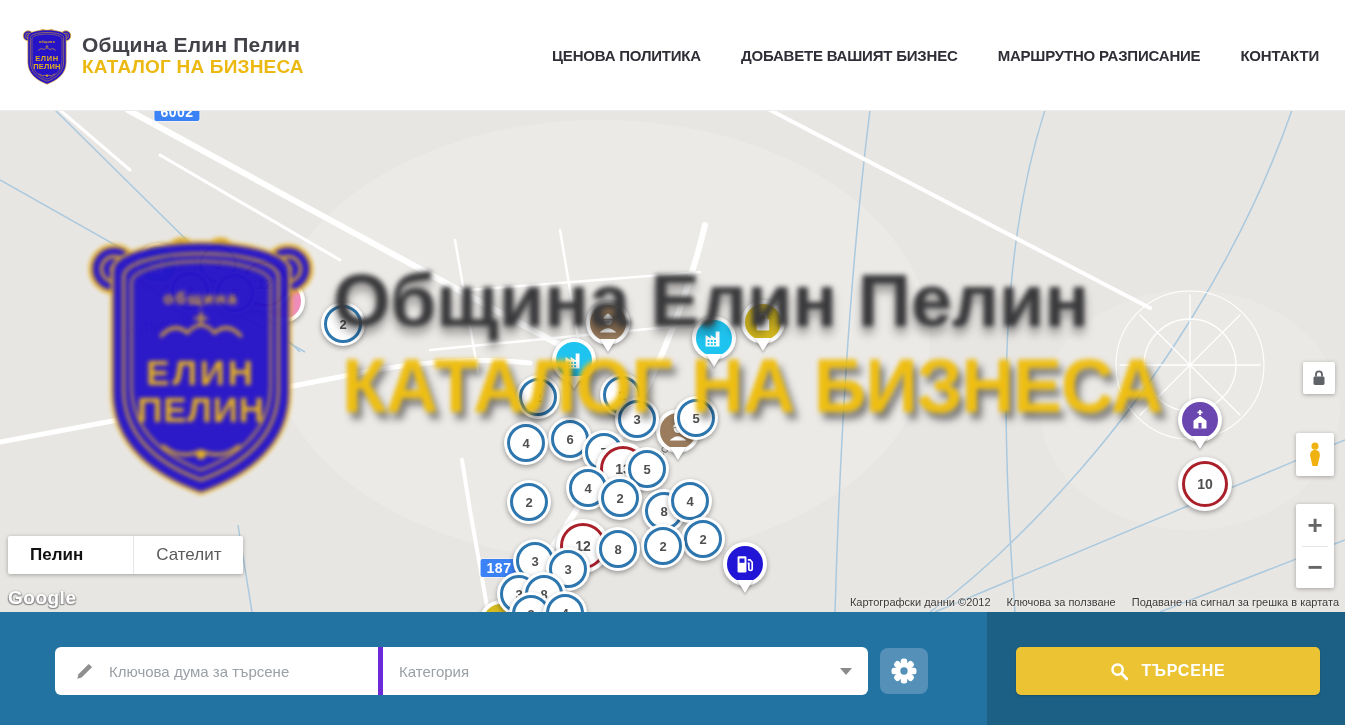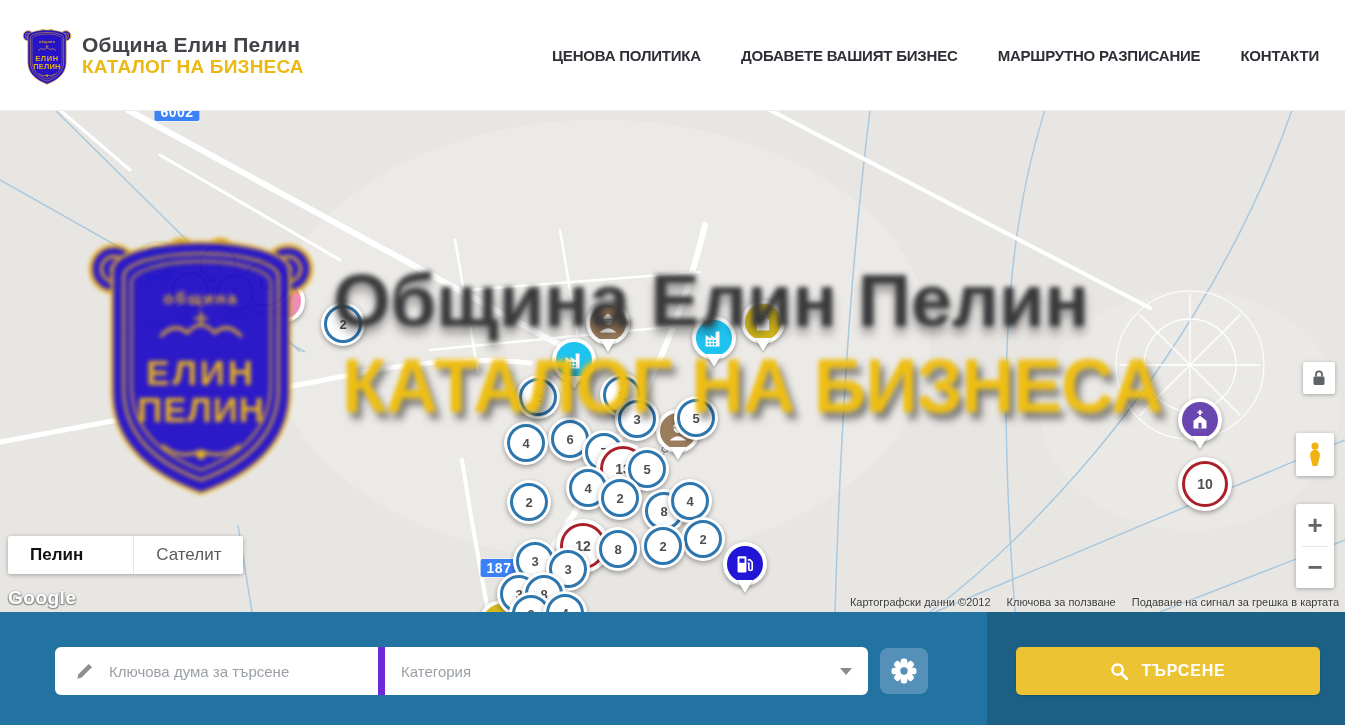--- a/index.html
+++ b/index.html
@@ -69,21 +69,21 @@
   .zoom-btn{width:38px;height:41px;display:flex;align-items:center;justify-content:center;
             font-size:26px;color:#666;font-weight:bold;cursor:pointer;}
   .zoom-sep{width:26px;height:1px;background:#e6e6e6;}
 
   
   .bottom-bar{position:absolute;left:0;top:612px;width:1345px;height:113px;background:#2273a2;z-index:60;}
   .bottom-right{position:absolute;left:987px;top:0;width:358px;height:113px;background:#1d6085;}
   .search-panel{position:absolute;left:55px;top:35px;width:813px;height:48px;background:#fff;
                 border-radius:6px;display:flex;align-items:stretch;overflow:hidden;}
   .sp-section{display:flex;align-items:center;}
-  .sp-keyword{flex:0 0 303px;border-right:7px solid #6d28d9;padding-left:20px;gap:13px;}
+  .sp-keyword{flex:0 0 303px;border-right:5px solid #6d28d9;padding-left:20px;gap:13px;}
   .sp-keyword input{border:none;outline:none;font-size:15px;color:#444;width:230px;
                     font-family:"Liberation Sans",sans-serif;}
   .sp-keyword input::placeholder{color:#9aa0a6;}
   .sp-select{flex:1 1 auto;border-right:1px solid #e0e0e0;padding:0 16px;justify-content:space-between;
              font-size:15px;color:#9aa0a6;cursor:pointer;}
   .sp-select:last-child{border-right:none;}
   .caret{width:0;height:0;border-left:6px solid transparent;border-right:6px solid transparent;
          border-top:7px solid #8a8a8a;}
   .gear-btn{position:absolute;left:880px;top:36px;width:48px;height:46px;background:#5590b8;
             border-radius:8px;display:flex;align-items:center;justify-content:center;cursor:pointer;}

